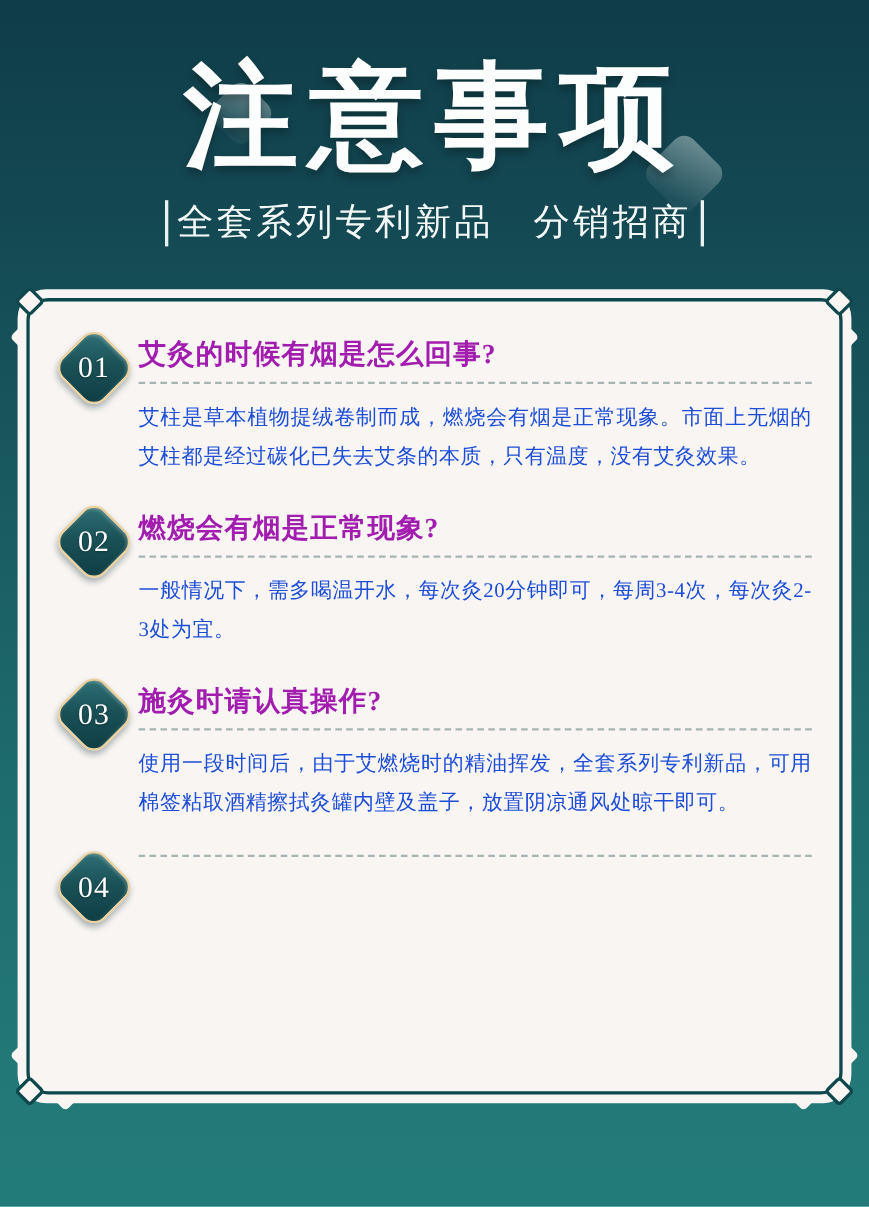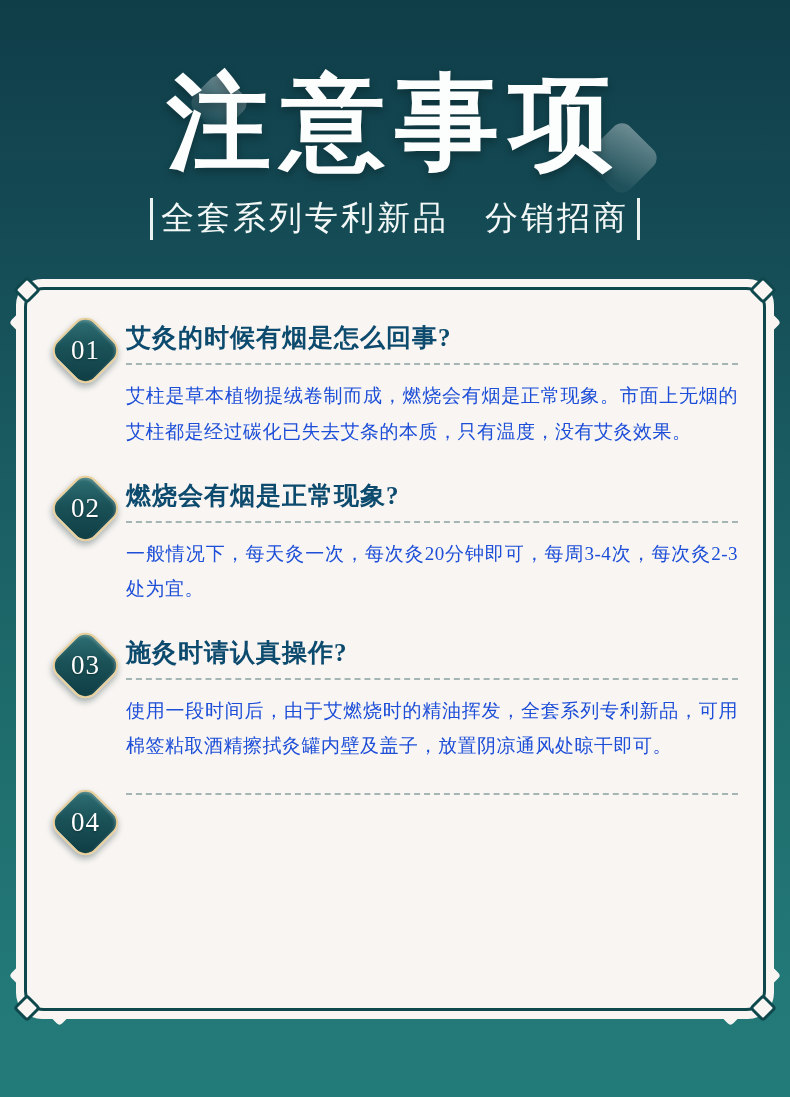--- a/index.html
+++ b/index.html
@@ -3,21 +3,21 @@
 <meta charset="utf-8">
 <style>
   html, body { margin:0; padding:0; }
   body {
     width:790px; height:1097px; overflow:hidden; position:relative;
     background: linear-gradient(180deg, #0f3d48 0%, #144a54 20%, #195b61 42%, #1e6c6c 65%, #227876 88%, #237b79 100%);
     font-family: "Liberation Serif", "DejaVu Serif", serif;
   }
 
   
-  .header { position:relative; text-align:center; padding-top:66px; }
+  .header { position:relative; text-align:center; padding-top:50px; }
   .main-title {
     position:relative; z-index:2; margin:0;
     font-size:104px; line-height:1.1; font-weight:bold;
     color:#fcfdfd; letter-spacing:10px;
     text-shadow: 0 4px 8px rgba(0,0,0,0.28);
   }
   .deco {
     position:absolute; z-index:1; transform:rotate(45deg);
     background: linear-gradient(160deg, rgba(255,255,255,0.40) 0%, rgba(255,255,255,0.05) 85%);
     border-radius:12px;
@@ -81,21 +81,21 @@
     display:flex; align-items:center; justify-content:center;
   }
   .badge-num {
     transform:rotate(-45deg);
     color:#ffffff; font-size:27px; letter-spacing:1px;
     text-shadow: 0 1px 2px rgba(0,0,0,0.35);
   }
   .faq-body { flex:1; min-width:0; }
   .question {
     margin:0 0 9px; font-size:25px; font-weight:bold;
-    color:#0c4a6e; letter-spacing:1px;
+    color:#a21caf; letter-spacing:1px;
   }
   .divider { border-bottom:2px dashed #a4b5b4; margin:0 0 13px; }
   .answer {
     margin:0; font-size:19px; line-height:1.85;
     color:#1d4ed8; letter-spacing:0.5px; text-align:justify;
   }
 </style>
 </head>
 <body>
 
@@ -141,21 +141,21 @@
 
   <section class="faq-item">
     <div class="badge-wrap">
       <div class="badge">
         <span class="badge-num">02</span>
       </div>
     </div>
     <div class="faq-body">
       <h3 class="question">燃烧会有烟是正常现象?</h3>
       <div class="divider"></div>
-      <p class="answer">一般情况下，每天灸一次，每次灸20分钟即可，每周3-4次，每次灸2-3处为宜。</p>
+      <p class="answer">一般情况下，需多喝温开水，每次灸20分钟即可，每周3-4次，每次灸2-3处为宜。</p>
     </div>
   </section>
 
   <section class="faq-item">
     <div class="badge-wrap">
       <div class="badge">
         <span class="badge-num">03</span>
       </div>
     </div>
     <div class="faq-body">

